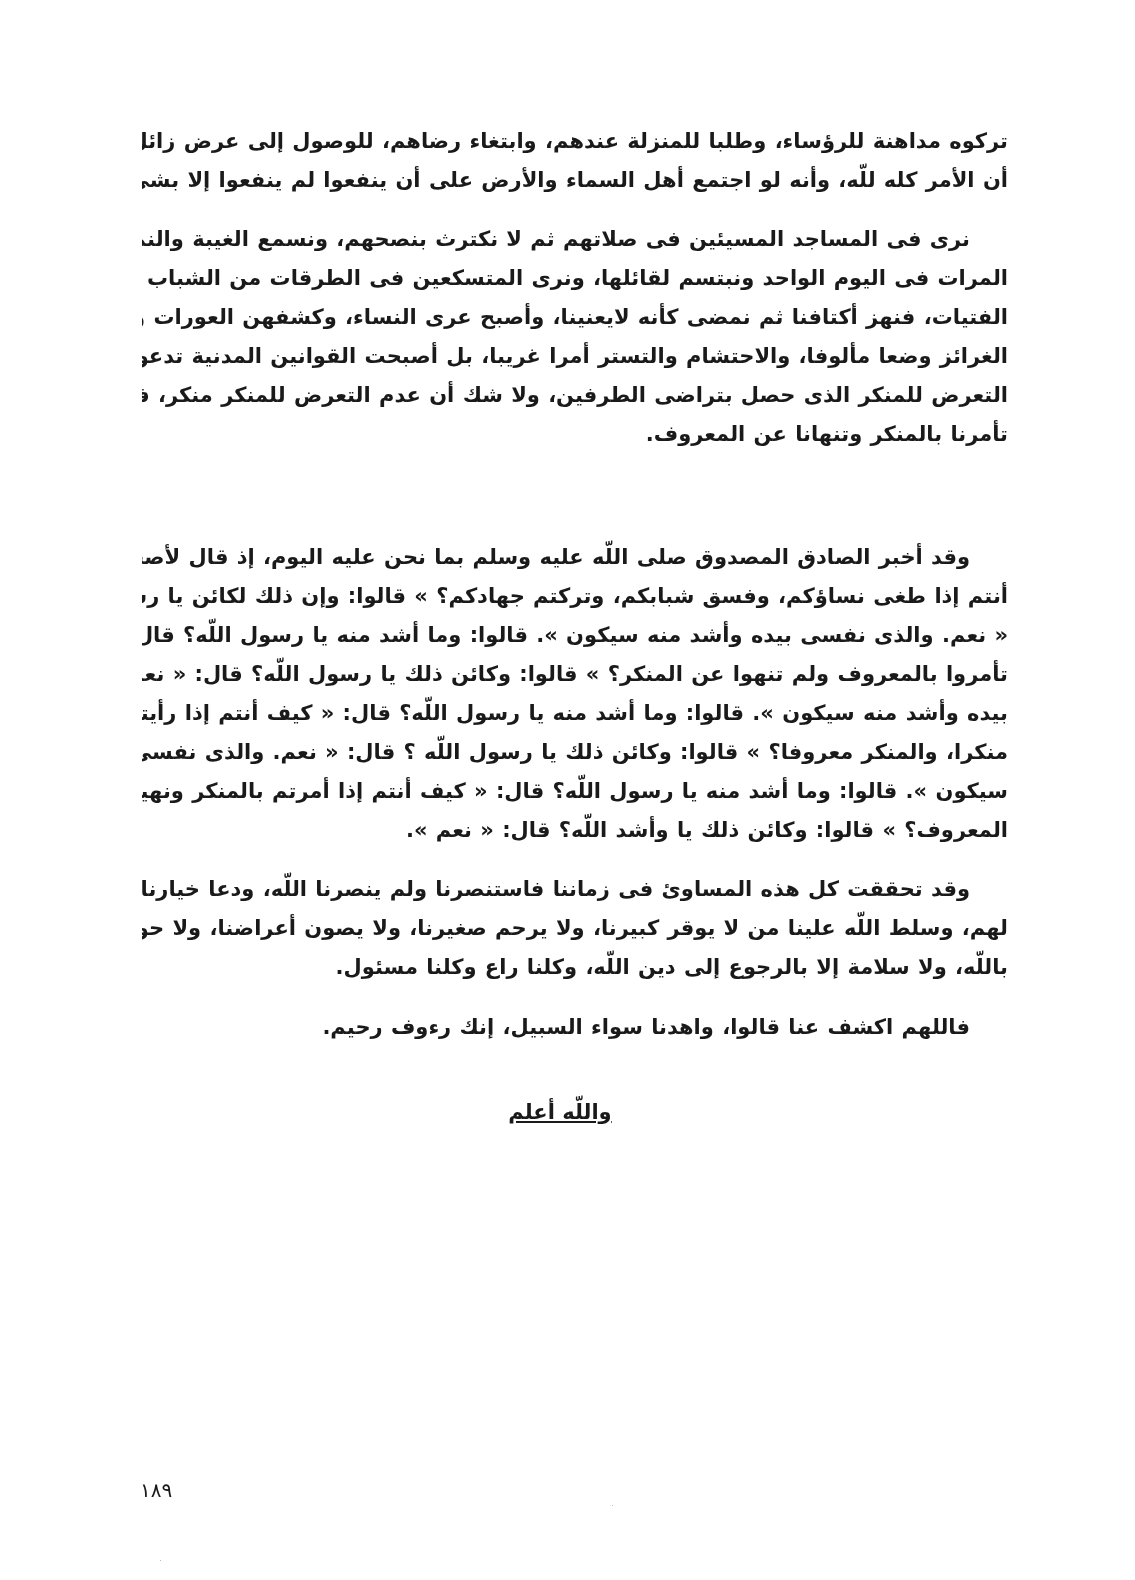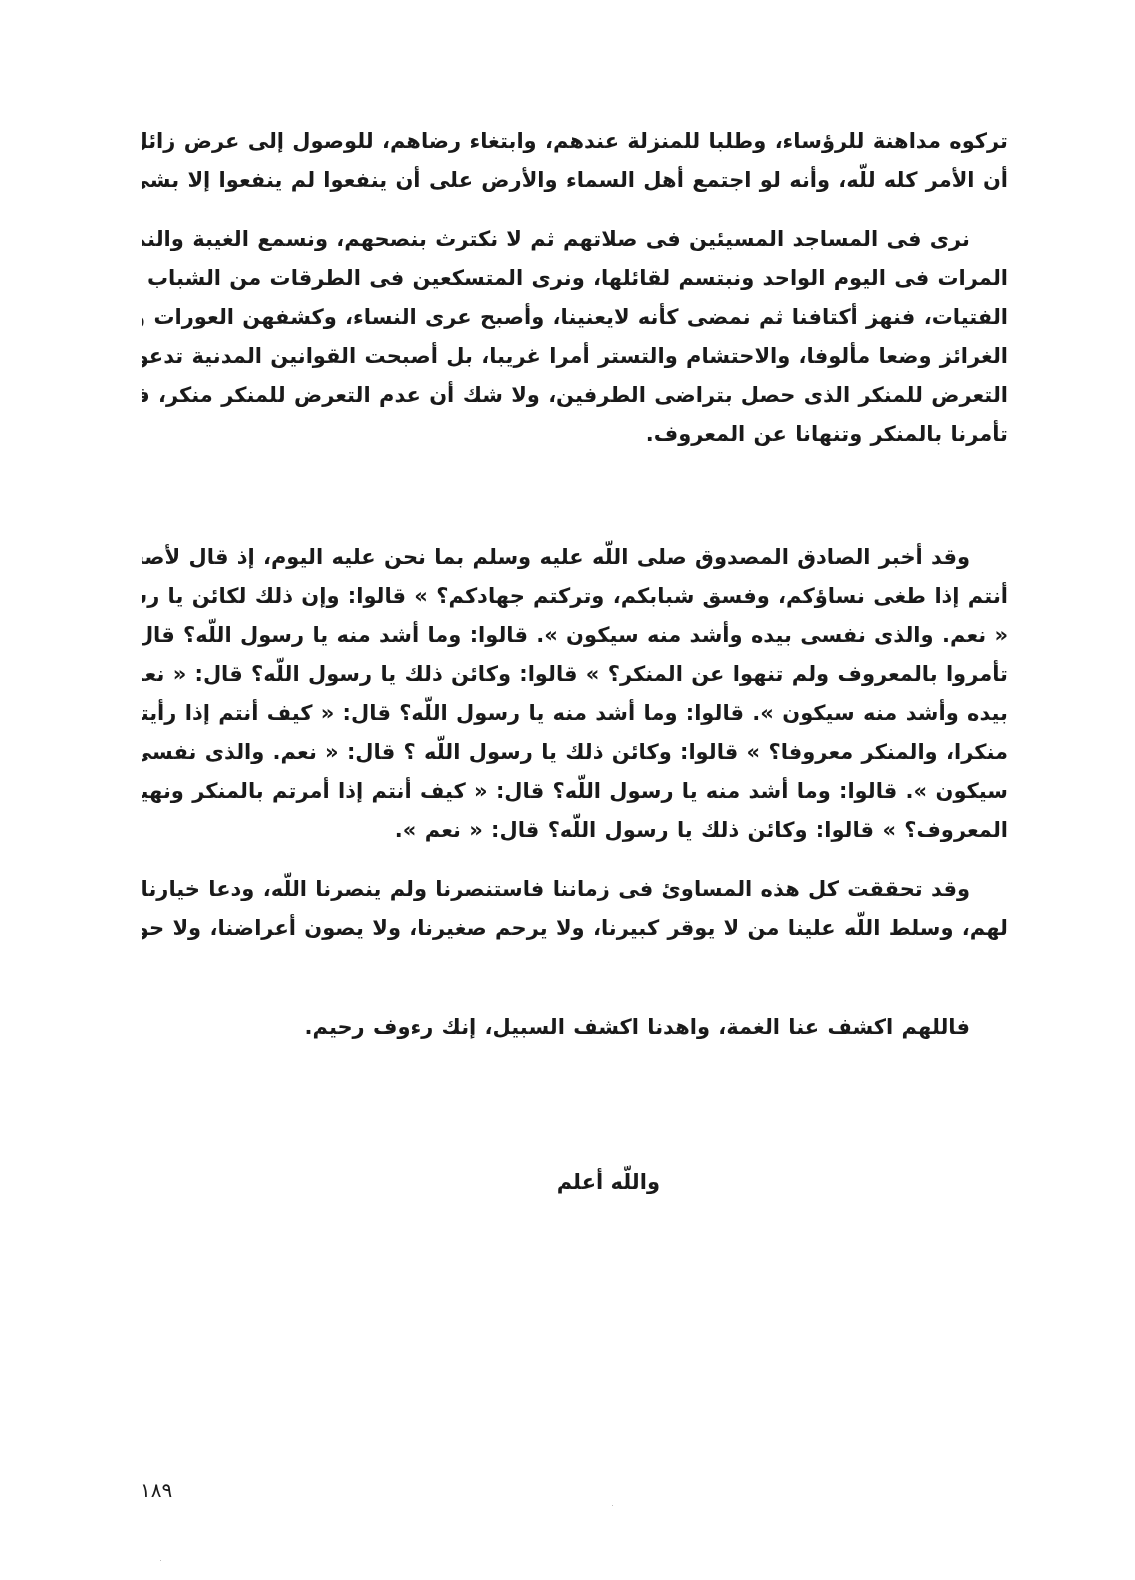--- a/index.html
+++ b/index.html
@@ -52,24 +52,26 @@
     .p1 { top: 122px; }
     .p2 { top: 220px; }
     .p3 { top: 480px; }
     .p4 { top: 538px; }
     .p5 { top: 870px; }
     .p6 { top: 1008px; }
     .closing {
       position: absolute;
       left: 460px;
       width: 200px;
-      top: 1170px;
+      top: 1100px;
       direction: rtl;
+      text-align: center;
       font-size: 21px;
       font-weight: bold;
+      text-decoration: underline;
     }
     .page-number {
       position: absolute;
       left: 140px;
       top: 1478px;
       font-size: 20px;
       font-weight: normal;
       direction: rtl;
       letter-spacing: 2px;
     }
@@ -101,30 +103,31 @@
 
 
   <div class="text-block p4">
     <span class="line indent">وقد أخبر الصادق المصدوق صلى اللّه عليه وسلم بما نحن عليه اليوم، إذ قال لأصحابه: « كيف</span>
     <span class="line">أنتم إذا طغى نساؤكم، وفسق شبابكم، وتركتم جهادكم؟ » قالوا: وإن ذلك لكائن يا رسول اللّه؟ قال:</span>
     <span class="line">« نعم. والذى نفسى بيده وأشد منه سيكون ». قالوا: وما أشد منه يا رسول اللّه؟ قال: « كيف أنتم إذا لم</span>
     <span class="line">تأمروا بالمعروف ولم تنهوا عن المنكر؟ » قالوا: وكائن ذلك يا رسول اللّه؟ قال: « نعم والذى نفسى</span>
     <span class="line">بيده وأشد منه سيكون ». قالوا: وما أشد منه يا رسول اللّه؟ قال: « كيف أنتم إذا رأيتم المعروف</span>
     <span class="line">منكرا، والمنكر معروفا؟ » قالوا: وكائن ذلك يا رسول اللّه ؟ قال: « نعم. والذى نفسى بيده. وأشد منه</span>
     <span class="line">سيكون ». قالوا: وما أشد منه يا رسول اللّه؟ قال: « كيف أنتم إذا أمرتم بالمنكر ونهيتم عن</span>
-    <span class="line last">المعروف؟ » قالوا: وكائن ذلك يا رسول اللّه؟ قال: « نعم ».</span>
+    <span class="line last">المعروف؟ » قالوا: وكائن ذلك يا وأشد اللّه؟ قال: « نعم ».</span>
   </div>
 
   <div class="text-block p5">
     <span class="line indent">وقد تحققت كل هذه المساوئ فى زماننا فاستنصرنا ولم ينصرنا اللّه، ودعا خيارنا فلم يستجب</span>
     <span class="line">لهم، وسلط اللّه علينا من لا يوقر كبيرنا، ولا يرحم صغيرنا، ولا يصون أعراضنا، ولا حول ولا قوة إلا</span>
+    <span class="line last">باللّه، ولا سلامة إلا بالرجوع إلى دين اللّه، وكلنا راع وكلنا مسئول.</span>
   </div>
 
   <div class="text-block p6">
-    <span class="line last indent">فاللهم اكشف عنا الغمة، واهدنا اكشف السبيل، إنك رءوف رحيم.</span>
+    <span class="line last indent">فاللهم اكشف عنا قالوا، واهدنا سواء السبيل، إنك رءوف رحيم.</span>
   </div>
 
   <div class="closing">واللّه أعلم</div>
 
   <div class="page-number">١٨٩</div>
 
   <span class="speck" style="left:160px;top:1560px;"></span>
   <span class="speck" style="left:612px;top:1505px;"></span>
 </div>
 

